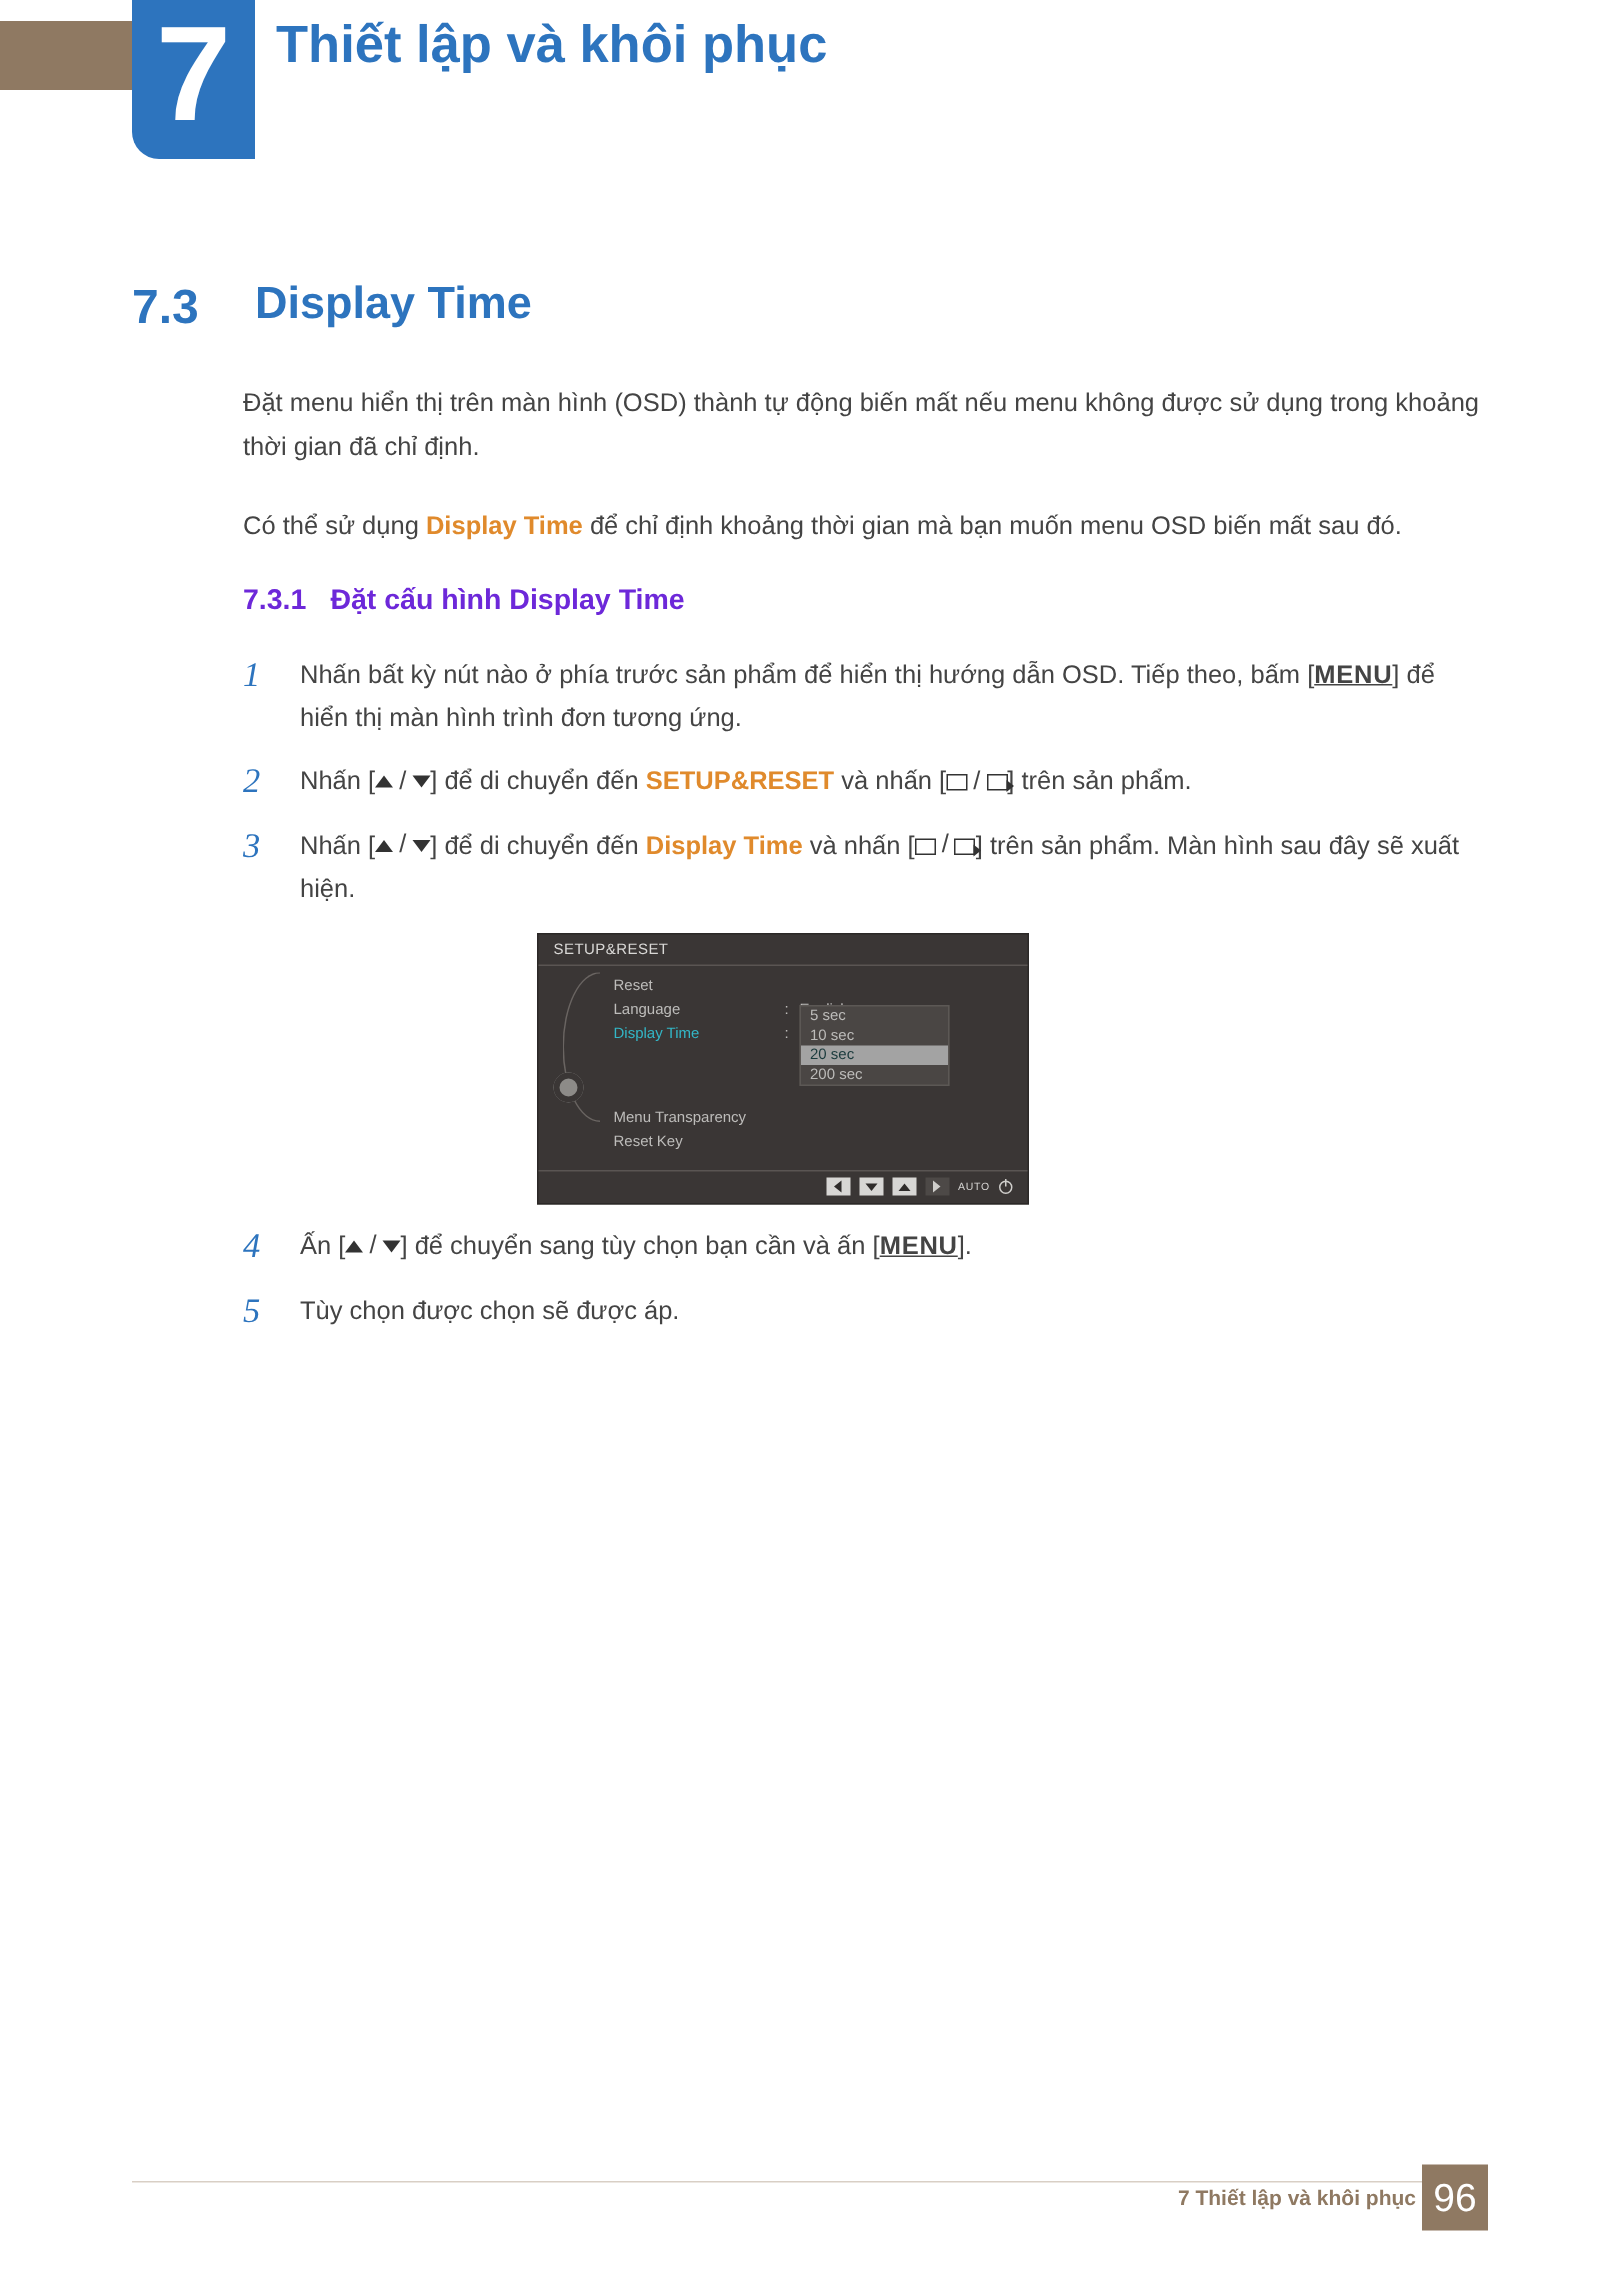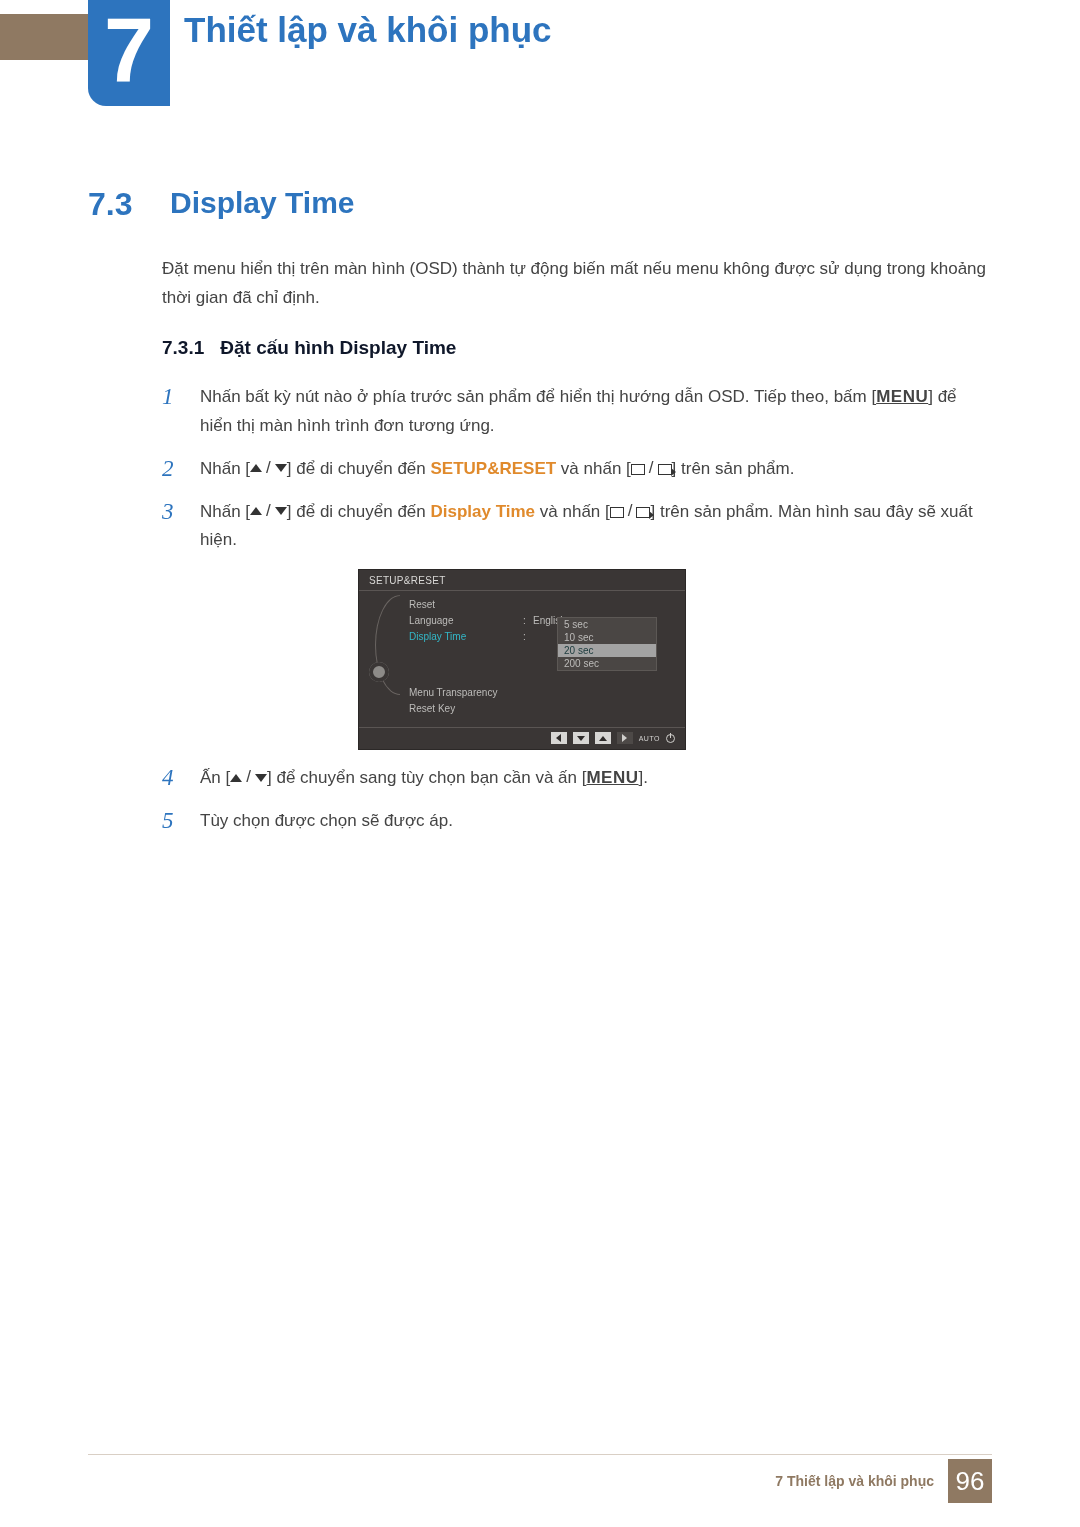--- a/index.html
+++ b/index.html
@@ -58,21 +58,21 @@
   }
   .section-title { font-size: 30px; font-weight: bold; color: #2d74be; }
   .body-p {
     font-size: 17px; color: #444; line-height: 1.7;
     margin-left: 74px; margin-bottom: 24px;
   }
   .hl-orange { color: #e08a2c; font-weight: bold; }
   .subsection {
     margin-left: 74px; margin-top: 10px; margin-bottom: 24px;
     display: flex; gap: 16px;
-    font-size: 19px; font-weight: bold; color: #0f172a;
+    font-size: 19px; font-weight: bold; color: #6d28d9;
   }
   .steps { margin-left: 74px; }
   .step { display: flex; gap: 18px; margin-bottom: 14px; }
   .step-num {
     font-style: italic; font-family: Georgia, 'Times New Roman', serif;
     font-size: 23px; color: #2d74be; min-width: 20px;
     line-height: 1.2;
   }
   .step-text { font-size: 17px; color: #444; line-height: 1.7; flex: 1; }
   .menu-label {
@@ -154,22 +154,22 @@
   .osd-ftri-r { width:0; height:0; border-top:4px solid transparent; border-bottom:4px solid transparent; border-left:5px solid #cfcecb; }
   .osd-power { width:9px; height:9px; border:1.3px solid #cfcecb; border-radius:50%; position:relative; }
   .osd-power::after { content:""; position:absolute; left:3px; top:-2px; width:1.3px; height:5px; background:#cfcecb; }
   .osd-auto { font-size: 7px; letter-spacing: 0.5px; }
   
   .page-footer-rule {
     position: absolute; left: 88px; right: 88px; bottom: 72px;
     height: 1px; background: #d9cfc5;
   }
   .page-footer {
-    position: absolute; right: 88px; bottom: 24px;
-    display: flex; align-items: center; gap: 14px;
+    position: absolute; right: 88px; bottom: 40px;
+    display: flex; align-items: center; gap: 4px;
     font-size: 14px; font-weight: bold; color: #8f7962;
   }
   .page-num-box {
     width: 44px; height: 44px; background: #8f7962; color: #fff;
     display: flex; align-items: center; justify-content: center;
     font-size: 26px; font-weight: normal;
   }
 </style>
 </head>
 <body>
@@ -183,20 +183,23 @@
 
 <div class="content">
 
   <div class="section-row">
     <div class="section-num">7.3</div>
     <div class="section-title">Display Time</div>
   </div>
 
   <p class="body-p">Đặt menu hiển thị trên màn hình (OSD) thành tự động biến mất nếu menu không được sử dụng trong khoảng thời gian đã chỉ định.</p>
 
+  <p class="body-p">
+    <span>Có thể sử dụng </span><span class="hl-orange">Display Time</span><span> để chỉ định khoảng thời gian mà bạn muốn menu OSD biến mất sau đó.</span>
+  </p>
 
   <div class="subsection">
     <span>7.3.1</span>
     <span>Đặt cấu hình Display Time</span>
   </div>
 
   <div class="steps">
 
     <div class="step">
       <div class="step-num">1</div>
@@ -249,21 +252,21 @@
           </div>
           <div class="osd-row">
             <div class="osd-label">Language</div>
             <div class="osd-colon">:</div>
             <div class="osd-val">English</div>
           </div>
           <div class="osd-row sel">
             <div class="osd-label">Display Time</div>
             <div class="osd-colon">:</div>
             <div class="osd-values-col">
-              <div class="osd-options" id="osd-options" style="position: absolute; left: 0px; top: -14px; margin-left: 24px;">
+              <div class="osd-options" id="osd-options" style="position: absolute; left: 0px; top: -14px;">
                   <div class="osd-opt">5 sec</div>
                   <div class="osd-opt">10 sec</div>
                   <div class="osd-opt hl">20 sec</div>
                   <div class="osd-opt">200 sec</div>
                 </div>
             </div>
           </div>
           <div class="osd-row" style="margin-top:40px;">
             <div class="osd-label">Menu Transparency</div>
           </div>

